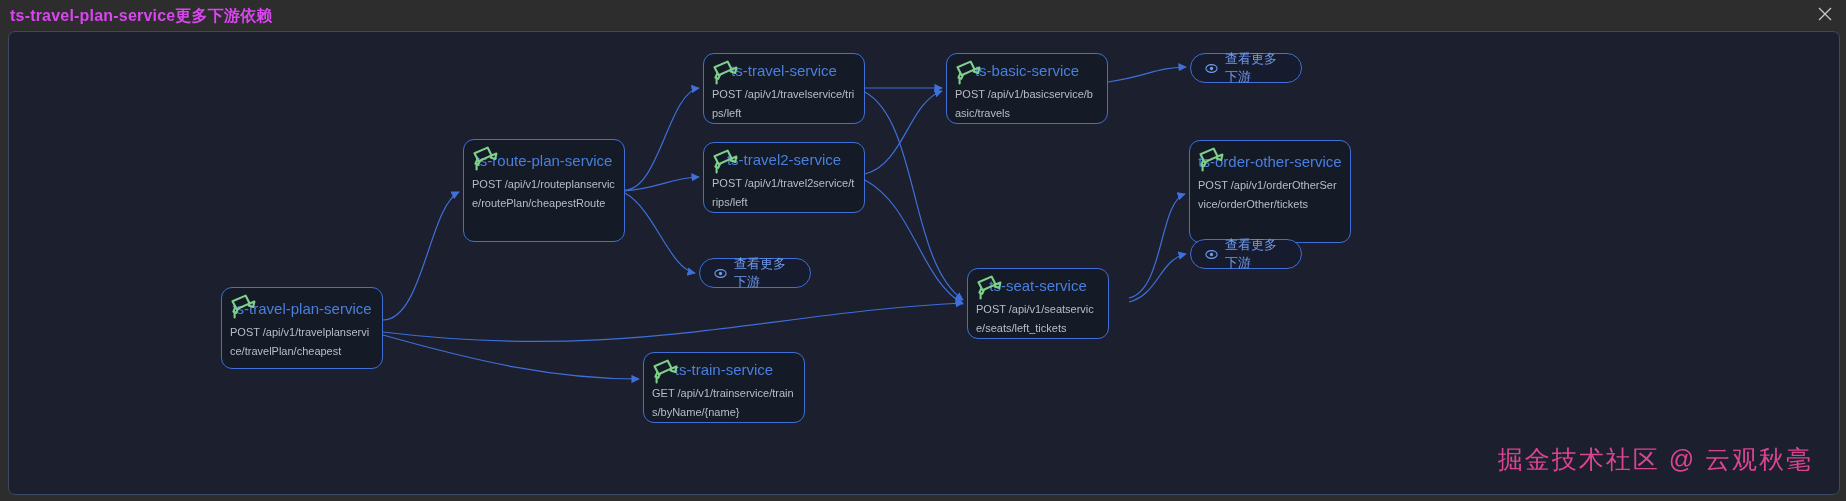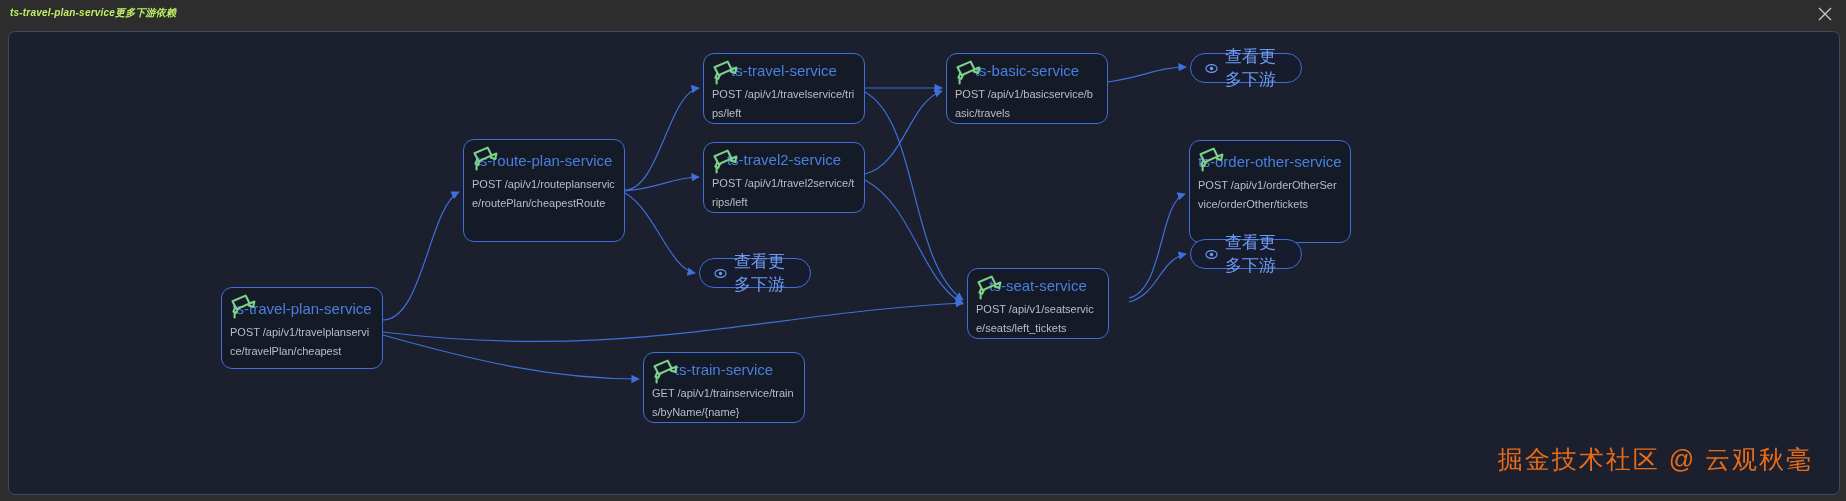--- a/index.html
+++ b/index.html
@@ -10,22 +10,22 @@
   }
   #app{position:relative;width:1846px;height:501px;background:#2d2d2d;}
 
   
   #header{
     position:absolute;left:0;top:0;width:1846px;height:31px;
     background:#2d2d2d;
   }
   #header-title{
     position:absolute;left:10px;top:6px;
-    font-size:10px;font-weight:bold;color:#bef264;
-    letter-spacing:.2px;white-space:nowrap;font-style:italic;
+    font-size:16px;font-weight:bold;color:#d946ef;
+    letter-spacing:.2px;white-space:nowrap;
   }
   #close-btn{
     position:absolute;right:10px;top:3px;width:22px;height:22px;
     cursor:pointer;
   }
   #close-btn svg{display:block;}
 
   
   #canvas{
     position:absolute;left:8px;top:31px;width:1830px;height:462px;
@@ -69,33 +69,33 @@
   
   .more-btn{
     position:absolute;
     height:30px;
     background:#161c2e;
     border:1px solid #3f6fd8;
     border-radius:16px;
     display:flex;align-items:center;justify-content:center;
     gap:7px;
     color:#6f9bf0;
-    font-size:17px;
+    font-size:13px;
     cursor:pointer;
     box-sizing:border-box;
     z-index:4;
     padding:12px 14px;
   }
   .more-btn .eye{width:13px;height:13px;flex:0 0 auto;}
   .more-btn .eye svg{display:block;}
 
   
   #watermark{
     position:absolute;right:26px;bottom:18px;
-    color:#f97316;
+    color:#ec4899;
     font-size:25px;
     letter-spacing:2px;
     opacity:.92;
     z-index:2;
     white-space:nowrap;
   }
 </style>
 </head>
 <body>
 

